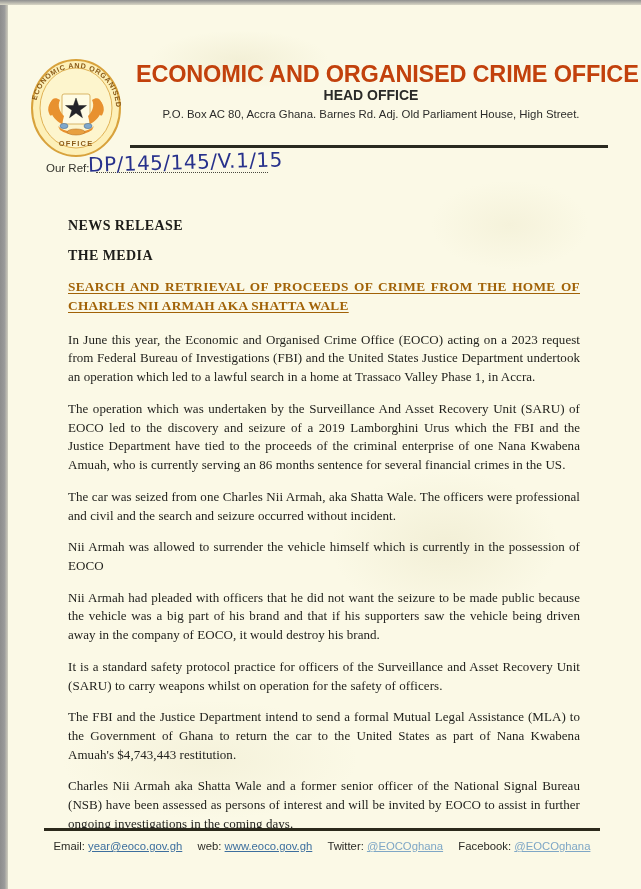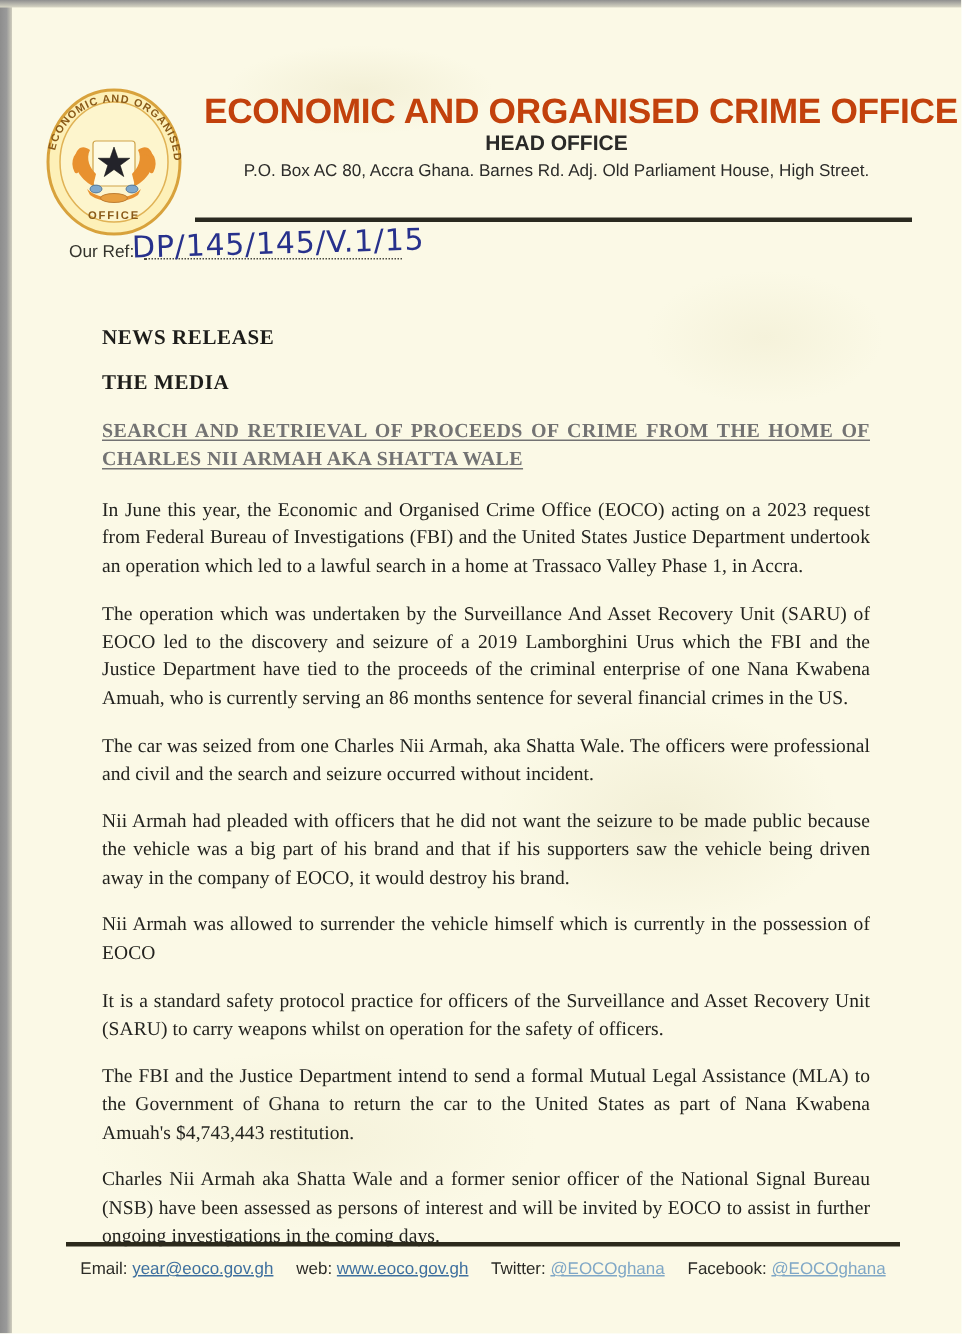--- a/index.html
+++ b/index.html
@@ -162,21 +162,21 @@
     font-weight: bold;
     font-size: 14px;
     color: #1d1d1a;
     letter-spacing: 0.4px;
     margin-bottom: 14px;
   }
   .subject {
     font-family: "Liberation Serif", serif;
     font-weight: bold;
     font-size: 13.3px;
-    color: #737373;
+    color: #a16207;
     text-decoration: underline;
     text-underline-offset: 2px;
     text-align: justify;
     text-align-last: left;
     line-height: 1.42;
     letter-spacing: 0.3px;
     margin-top: 2px;
     margin-bottom: 15px;
   }
   .para {
@@ -289,22 +289,22 @@
 
       <div class="label-line">NEWS RELEASE</div>
 
       <div class="label-line">THE MEDIA</div>
 
       <div class="subject">SEARCH AND RETRIEVAL OF PROCEEDS OF CRIME FROM THE HOME OF CHARLES NII ARMAH AKA SHATTA WALE</div>
 
       <p class="para">In June this year, the Economic and Organised Crime Office (EOCO) acting on a 2023 request from Federal Bureau of Investigations (FBI) and the United States Justice Department undertook an operation which led to a lawful search in a home at Trassaco Valley Phase 1, in Accra.</p>
       <p class="para">The operation which was undertaken by the Surveillance And Asset Recovery Unit (SARU) of EOCO led to the discovery and seizure of a 2019 Lamborghini Urus which the FBI and the Justice Department have tied to the proceeds of the criminal enterprise of one Nana Kwabena Amuah, who is currently serving an 86 months sentence for several financial crimes in the US.</p>
       <p class="para">The car was seized from one Charles Nii Armah, aka Shatta Wale. The officers were professional and civil and the search and seizure occurred without incident.</p>
+      <p class="para">Nii Armah was allowed to surrender the vehicle himself which is currently in the possession of EOCO</p>
       <p class="para">Nii Armah had pleaded with officers that he did not want the seizure to be made public because the vehicle was a big part of his brand and that if his supporters saw the vehicle being driven away in the company of EOCO, it would destroy his brand.</p>
-      <p class="para">Nii Armah was allowed to surrender the vehicle himself which is currently in the possession of EOCO</p>
       <p class="para">It is a standard safety protocol practice for officers of the Surveillance and Asset Recovery Unit (SARU) to carry weapons whilst on operation for the safety of officers.</p>
       <p class="para">The FBI and the Justice Department intend to send a formal Mutual Legal Assistance (MLA) to the Government of Ghana to return the car to the United States as part of Nana Kwabena Amuah's $4,743,443 restitution.</p>
       <p class="para">Charles Nii Armah aka Shatta Wale and a former senior officer of the National Signal Bureau (NSB) have been assessed as persons of interest and will be invited by EOCO to assist in further ongoing investigations in the coming days.</p>
     </div>
 
     <div class="footer">
       <div class="footer-rule"></div>
       <div class="footer-text">
         <span>Email:</span>
         <span class="lnk">year@eoco.gov.gh</span>

